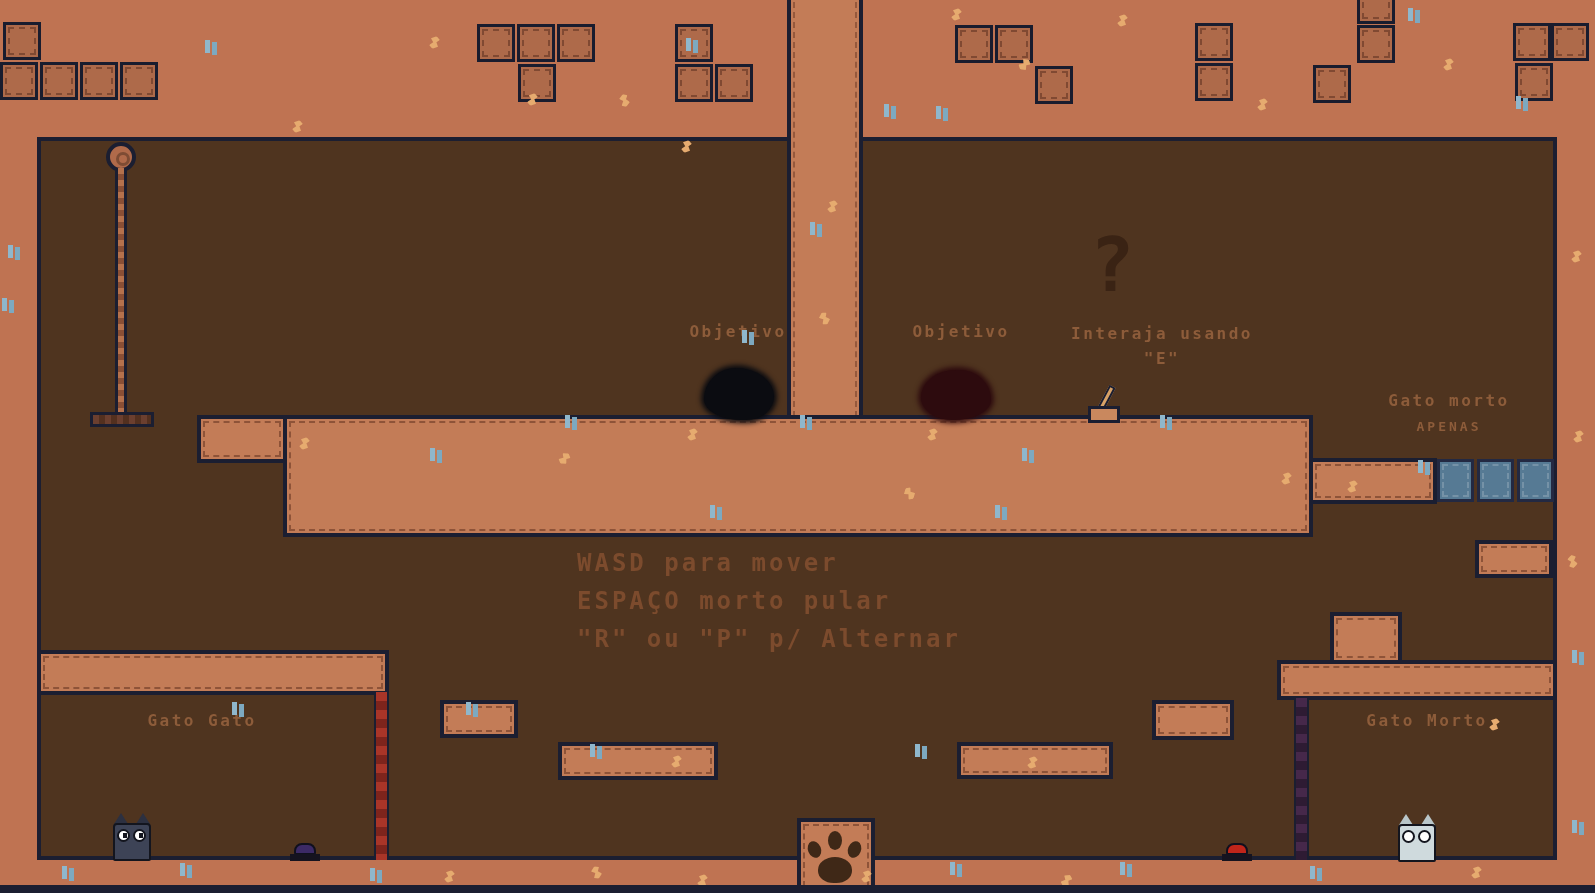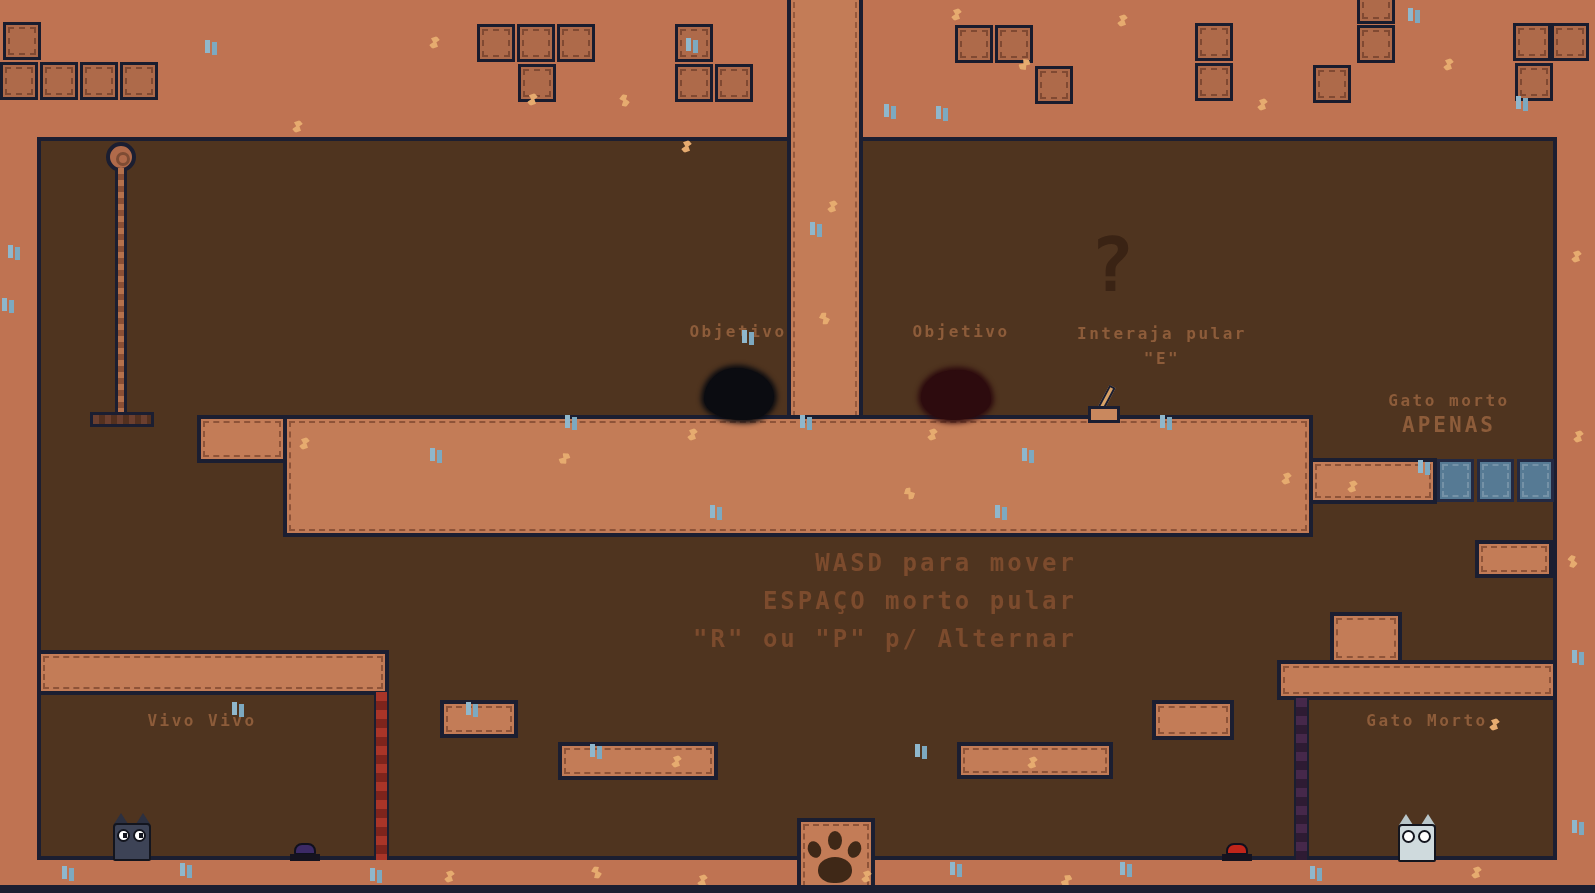--- a/index.html
+++ b/index.html
@@ -20,21 +20,21 @@
   .block{position:absolute;width:38px;height:38px;background:#ae6a4a;
          border:3px solid #191c2e;box-sizing:border-box;}
   .block::before{content:"";position:absolute;inset:2px;border:2px dashed rgba(60,25,15,.4);}
   
   .ghost-tile{position:absolute;width:37px;height:43px;background:#567a94;
               border:3px solid #232942;box-sizing:border-box;}
   .ghost-tile::before{content:"";position:absolute;inset:2px;border:2px dashed rgba(255,255,255,.18);}
   
   .label{position:absolute;color:#8d5c3a;font-size:16px;font-weight:bold;
          letter-spacing:2.5px;text-align:center;line-height:25px;white-space:pre;}
-  .controls{position:absolute;left:577px;top:544px;width:500px;text-align:right;
+  .controls{position:absolute;left:577px;top:544px;width:500px;text-align:left;
             color:#7c4b2d;font-size:24px;font-weight:bold;letter-spacing:3px;line-height:38px;white-space:pre;}
   .qmark{position:absolute;left:1080px;top:228px;width:64px;text-align:center;
          color:#3a2314;font-size:74px;font-weight:bold;line-height:74px;}
   
   .rope-anchor{position:absolute;left:106px;top:142px;width:30px;height:30px;border-radius:50%;
                background:#b06a4a;border:4px solid #1b1e31;box-sizing:border-box;}
   .rope-anchor::before{content:"";position:absolute;left:6px;top:6px;width:8px;height:8px;
                border:3px solid #7e4c34;border-radius:50%;}
   .rope-chain{position:absolute;left:115px;top:168px;width:12px;height:250px;box-sizing:border-box;
               background:repeating-linear-gradient(180deg,#b5714c 0 6px,#8a4f35 6px 12px);
@@ -183,23 +183,23 @@
 
   <div class="paw">
     <i class="t1"></i>
       <i class="t2"></i>
       <i class="t3"></i>
       <i class="pad"></i>
   </div>
 
   <div class="label" style="left:658px;top:319px;width:160px">Objetivo</div>
   <div class="label" style="left:881px;top:319px;width:160px">Objetivo</div>
-  <div class="label" style="left:1042px;top:321px;width:240px"><span>Interaja pular</span><br><span>"E"</span></div>
-  <div class="label" style="left:1359px;top:388px;width:180px"><span>Gato morto</span><br><span style="font-size:21px;letter-spacing:3px">APENAS</span></div>
-  <div class="label" style="left:102px;top:708px;width:200px">Vivo Vivo</div>
+  <div class="label" style="left:1042px;top:321px;width:240px"><span>Interaja usando</span><br><span>"E"</span></div>
+  <div class="label" style="left:1359px;top:388px;width:180px"><span>Gato morto</span><br><span style="font-size:13px;letter-spacing:3px">APENAS</span></div>
+  <div class="label" style="left:102px;top:708px;width:200px">Gato Gato</div>
   <div class="label" style="left:1327px;top:708px;width:200px">Gato Morto</div>
   <div class="controls"><span>WASD para mover</span><br><span>ESPAÇO morto pular</span><br><span>"R" ou "P" p/ Alternar</span></div>
 
   <div class="sparkle" style="left:293px;top:120px"></div>
   <div class="sparkle" style="left:430px;top:36px"></div>
   <div class="sparkle" style="left:528px;top:93px"></div>
   <div class="sparkle" style="left:620px;top:94px;transform:rotate(-20deg)"></div>
   <div class="sparkle" style="left:682px;top:140px"></div>
   <div class="sparkle" style="left:952px;top:8px"></div>
   <div class="sparkle" style="left:1020px;top:58px;transform:rotate(40deg)"></div>

